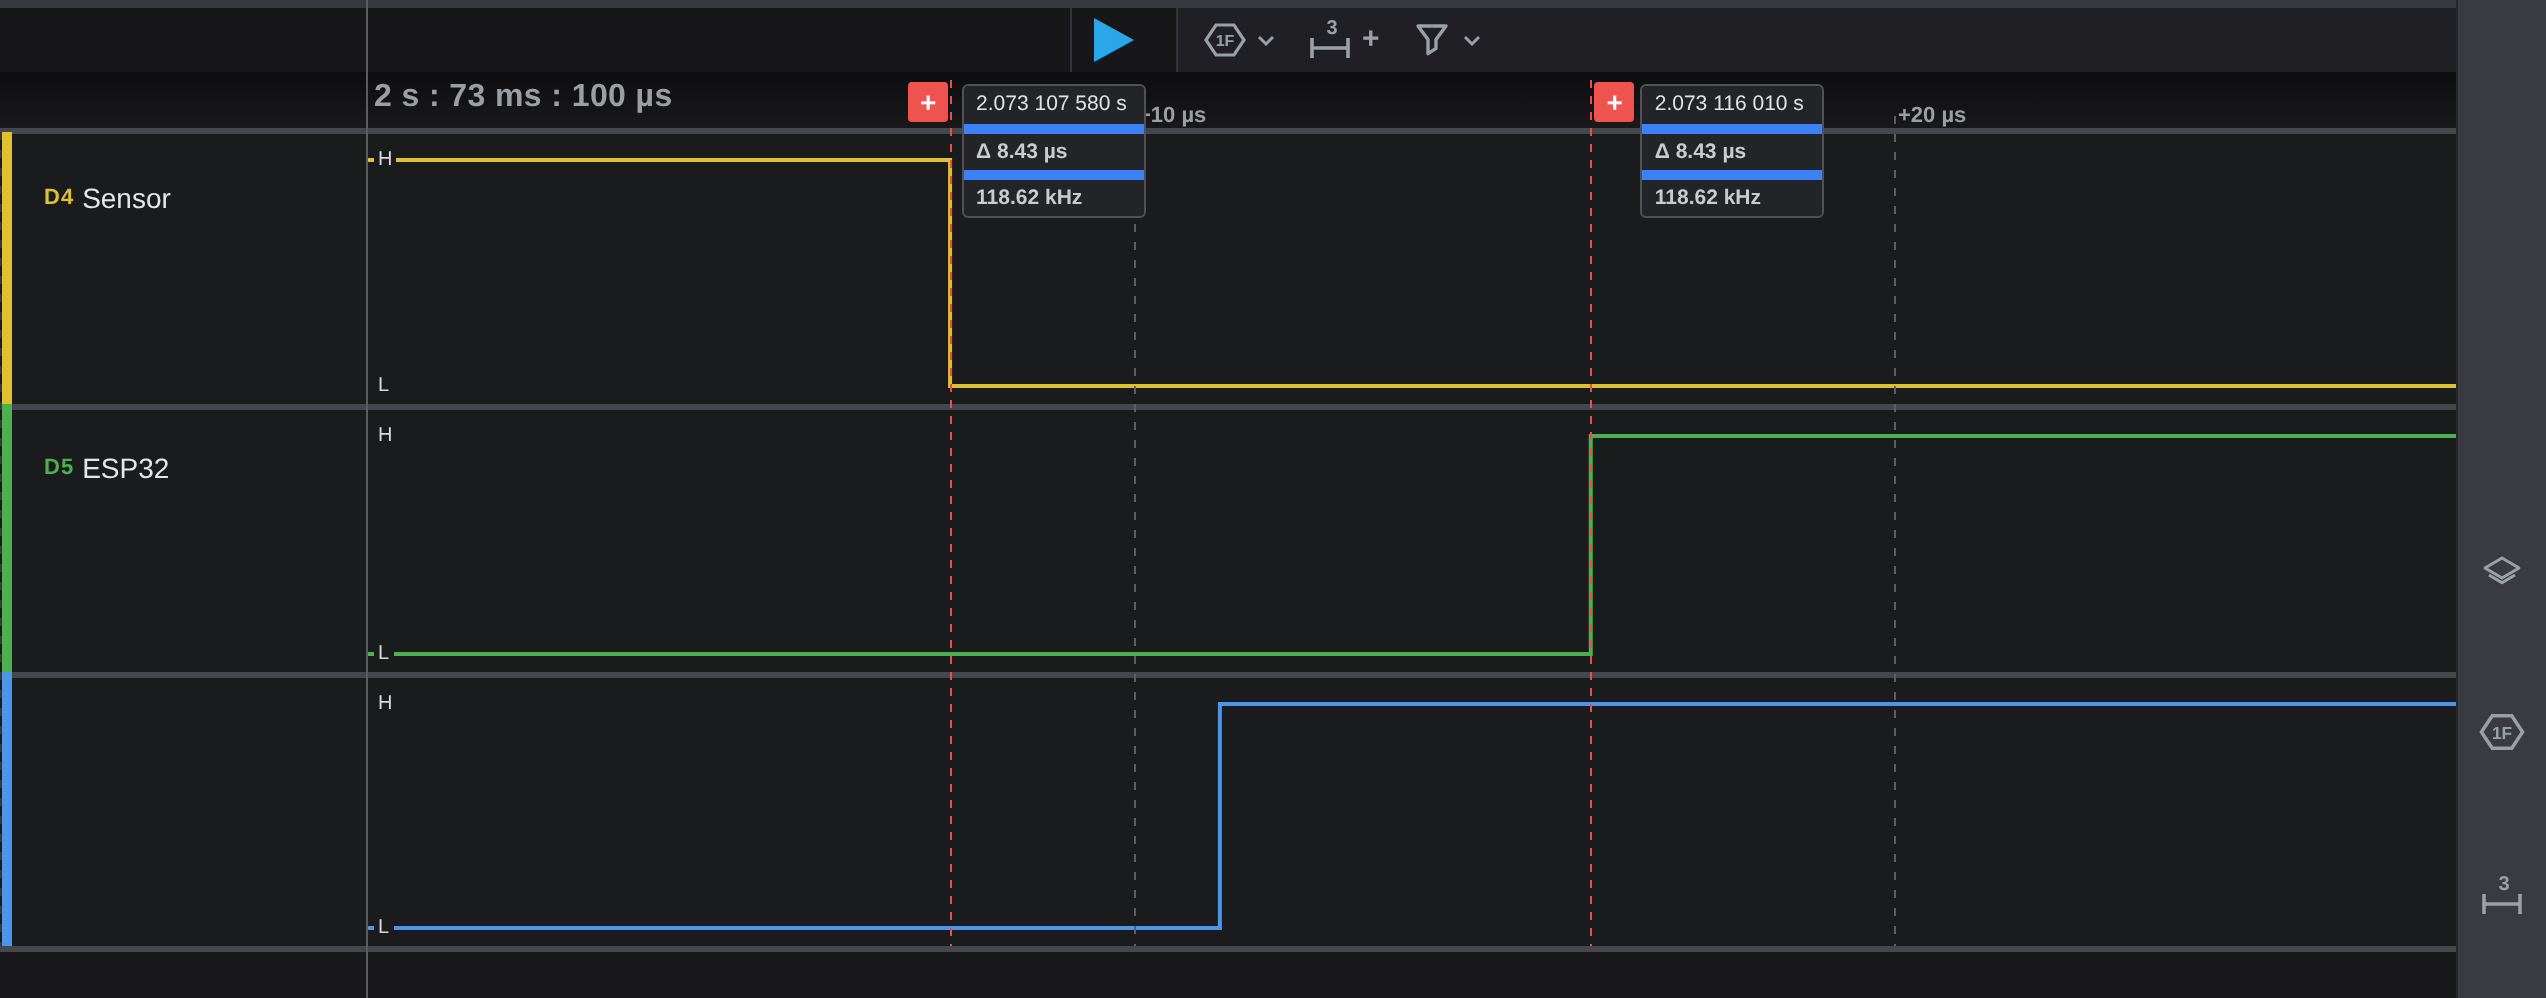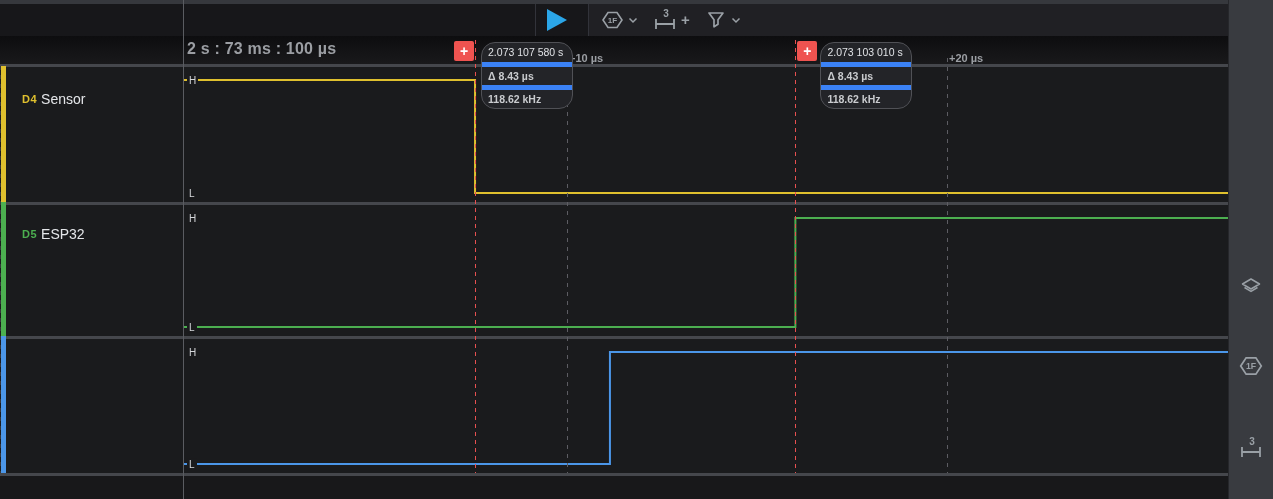--- a/index.html
+++ b/index.html
@@ -32,21 +32,21 @@
   .wave-svg{position:absolute;left:0;top:0;overflow:visible;}
   
   .gridline{top:58px;width:1px;height:415px;z-index:1;
     background:repeating-linear-gradient(to bottom,#5d5d63 0 4px,transparent 4px 9px);}
   .gridline0{top:66px;width:1px;height:407px;z-index:1;
     background:repeating-linear-gradient(to bottom,#35363a 0 4px,transparent 4px 9px);}
   .marker-line{top:40px;width:1px;height:433px;z-index:4;cursor:col-resize;
     background:repeating-linear-gradient(to bottom,#e85050 0 4px,transparent 4px 8px);}
   .marker-btn{top:41px;width:20px;height:20px;background:#ef5350;color:#fff;z-index:7;cursor:pointer;
     font-size:14px;font-weight:bold;display:flex;align-items:center;justify-content:center;border-radius:2px;line-height:1;}
-  .tooltip{top:42px;width:90px;background:#232428;border:1px solid #505156;border-radius:14px;z-index:8;
+  .tooltip{top:42px;width:90px;background:#232428;border:1px solid #505156;border-radius:3px;z-index:8;
     font-size:10.5px;color:#c9cbce;}
   .tip-row{padding:0 6px;height:18px;line-height:18px;white-space:nowrap;}
   .tip-row.first{color:#e0e2e5;height:19px;line-height:19px;}
   .tip-row + .tip-row{border-top:5px solid #3b82f6;font-weight:bold;}
   
   .bottom-row{left:0;top:476px;width:1228px;height:23px;background:#18181a;}
   .sidebar{left:1228px;top:0;width:45px;height:499px;background:#393b40;border-left:1px solid #26272b;z-index:9;}
   .sb-icon{left:1238px;width:26px;height:26px;color:#9aa0a6;cursor:pointer;z-index:10;display:flex;align-items:center;justify-content:center;}
   svg text{font-family:"Liberation Sans","DejaVu Sans",sans-serif;}
 </style>
@@ -147,21 +147,21 @@
   <div class="abs marker-line" style="left: 795.38px;"></div>
   <div class="abs marker-btn" style="left: 454.04px;">+</div>
   <div class="abs marker-btn" style="left: 797.38px;">+</div>
 
   <div class="abs tooltip" style="left: 481.04px;">
     <div class="tip-row first">2.073 107 580 s</div>
     <div class="tip-row">Δ 8.43 µs</div>
     <div class="tip-row">118.62 kHz</div>
   </div>
   <div class="abs tooltip" style="left: 820.38px;">
-    <div class="tip-row first">2.073 103 010 s</div>
+    <div class="tip-row first">2.073 116 010 s</div>
     <div class="tip-row">Δ 8.43 µs</div>
     <div class="tip-row">118.62 kHz</div>
   </div>
 
   <div class="abs vdiv-main"></div>
 
   <div class="abs sidebar"></div>
   <div class="abs sb-icon" style="top:274px">
     <svg width="24" height="24" viewBox="0 0 24 24">
       <path d="M12 4 L20.5 9 L12 14 L3.5 9 Z" fill="none" stroke="#9aa0a6" stroke-width="1.5" stroke-linejoin="round"></path>

